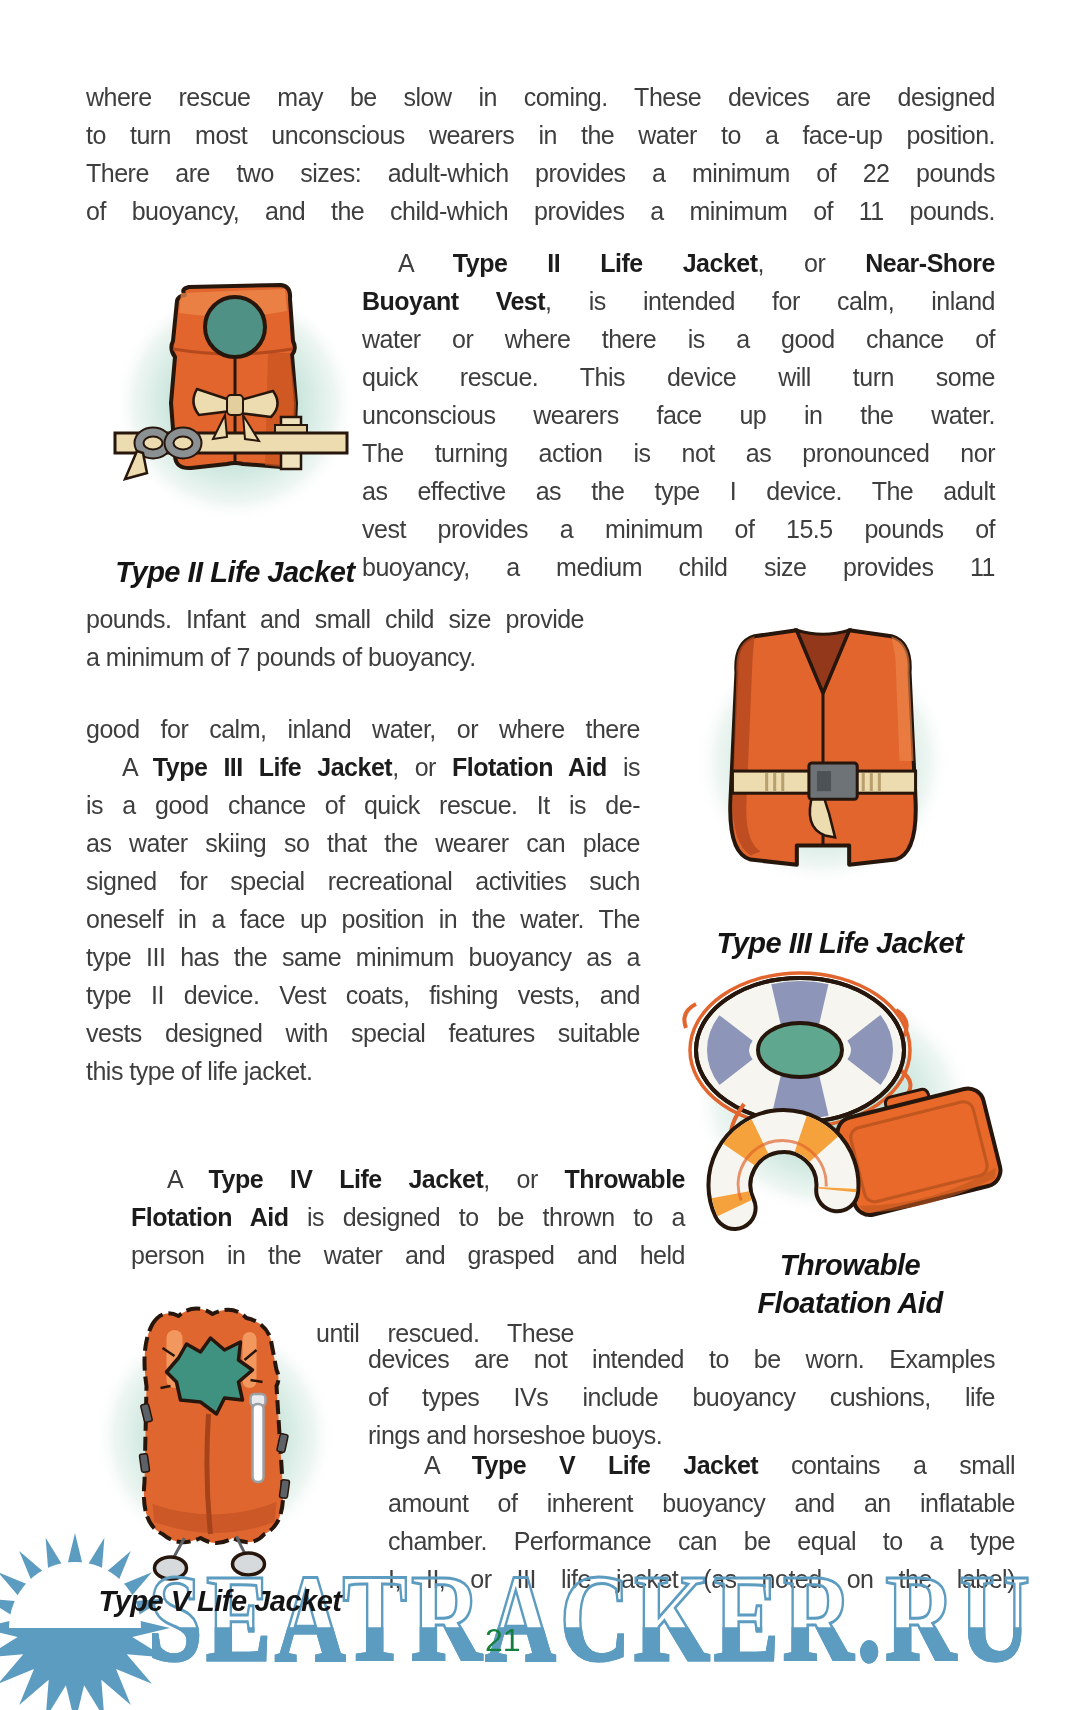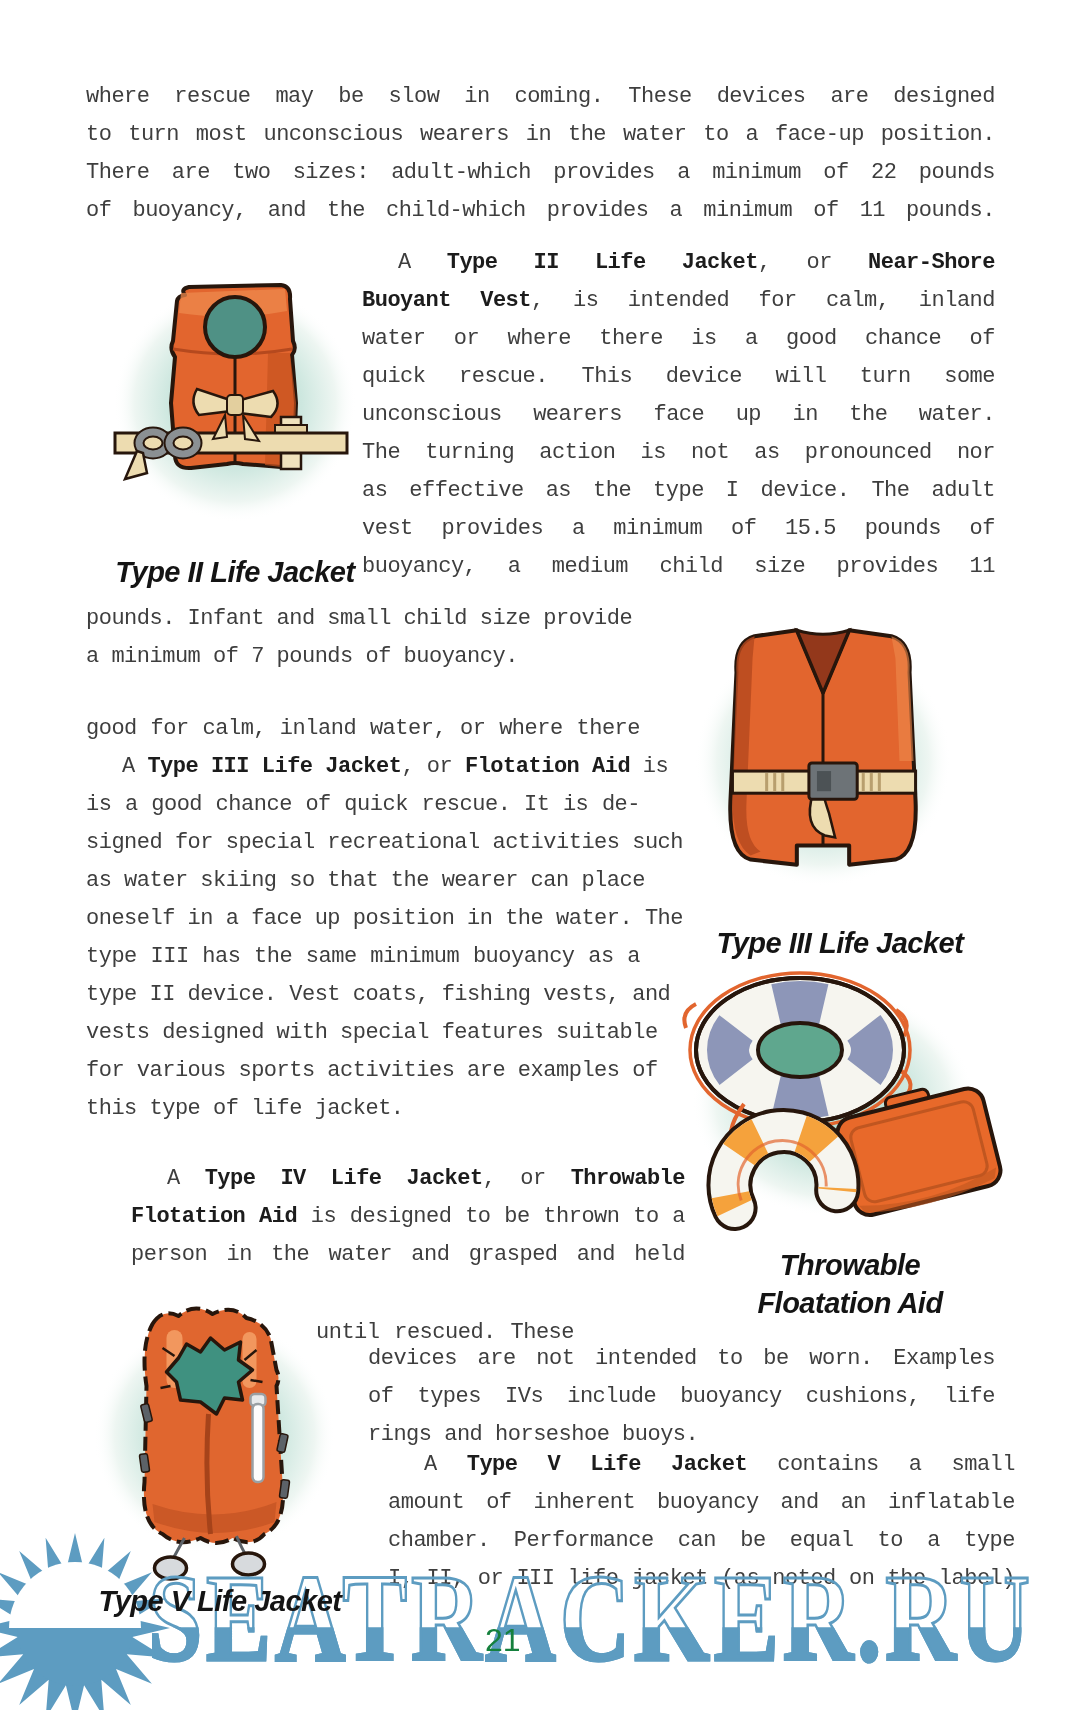--- a/index.html
+++ b/index.html
@@ -1,18 +1,18 @@
 <!DOCTYPE html>
 <html><head>
 <meta charset="utf-8">
 <style>
   html,body{margin:0;padding:0;}
   body{width:1080px;height:1710px;position:relative;overflow:hidden;background:#ffffff;
        font-family:"Liberation Sans",sans-serif;}
-  .para{position:absolute;font-size:22px;line-height:38px;color:#3e3e3e;letter-spacing:-0.5px;font-family:Liberation Mono, monospace;}
+  .para{position:absolute;font-size:25px;line-height:38px;color:#3e3e3e;letter-spacing:-0.5px;}
   .tline{text-align:justify;text-align-last:justify;white-space:nowrap;height:38px;}
   .tline.last{text-align-last:left;}
   .tline.ind{text-indent:36px;}
   .tline .b{font-weight:bold;color:#1c1c1c;}
   .caption{position:absolute;font-size:29px;line-height:38px;font-weight:bold;font-style:italic;
            color:#141414;text-align:center;letter-spacing:-0.5px;z-index:56;}
   .fig{position:absolute;z-index:10;}
   .fig svg{display:block;}
   .wm{position:absolute;z-index:50;pointer-events:none;}
   .wm-text{position:absolute;left:148px;top:1556px;z-index:50;width:1200px;height:130px;
@@ -44,27 +44,26 @@
     <div class="tline"><span>buoyancy, a medium child size provides 11</span></div>
   </div>
 <div class="para" style="left:86px;top:600px;width:498px;">
     <div class="tline"><span>pounds.  Infant and small child size provide</span></div>
     <div class="tline last"><span>a minimum of 7 pounds of buoyancy.</span></div>
   </div>
 <div class="para" style="left:86px;top:710px;width:554px;">
     <div class="tline"><span>good for calm, inland water, or where there</span></div>
     <div class="tline ind"><span>A </span><span class="b">Type III Life Jacket</span><span>, or </span><span class="b">Flotation Aid</span><span> is</span></div>
     <div class="tline"><span>is a good chance of quick rescue.  It is de-</span></div>
+    <div class="tline"><span>as water skiing so that the wearer can place</span></div>
     <div class="tline"><span>signed for special recreational activities such</span></div>
-    <div class="tline"><span>as water skiing so that the wearer can place</span></div>
     <div class="tline"><span>oneself in a face up position in the water.  The</span></div>
     <div class="tline"><span>type III has the same minimum buoyancy as a</span></div>
     <div class="tline"><span>type II device.  Vest coats, fishing vests, and</span></div>
     <div class="tline"><span>vests designed with special features suitable</span></div>
-    <div class="tline"><span>for various sports activities are examples of</span></div>
     <div class="tline last"><span>this type of life jacket.</span></div>
   </div>
 <div class="para" style="left:86px;top:1160px;width:554px;margin-left:45px;">
     <div class="tline ind"><span>A </span><span class="b">Type IV Life Jacket</span><span>, or </span><span class="b">Throwable</span></div>
     <div class="tline"><span class="b">Flotation Aid</span><span> is designed to be thrown to a</span></div>
     <div class="tline"><span>person in the water and grasped and held</span></div>
   </div>
 <div class="para" style="left:316px;top:1314px;width:258px;">
     <div class="tline"><span>until rescued.  These</span></div>
   </div>

